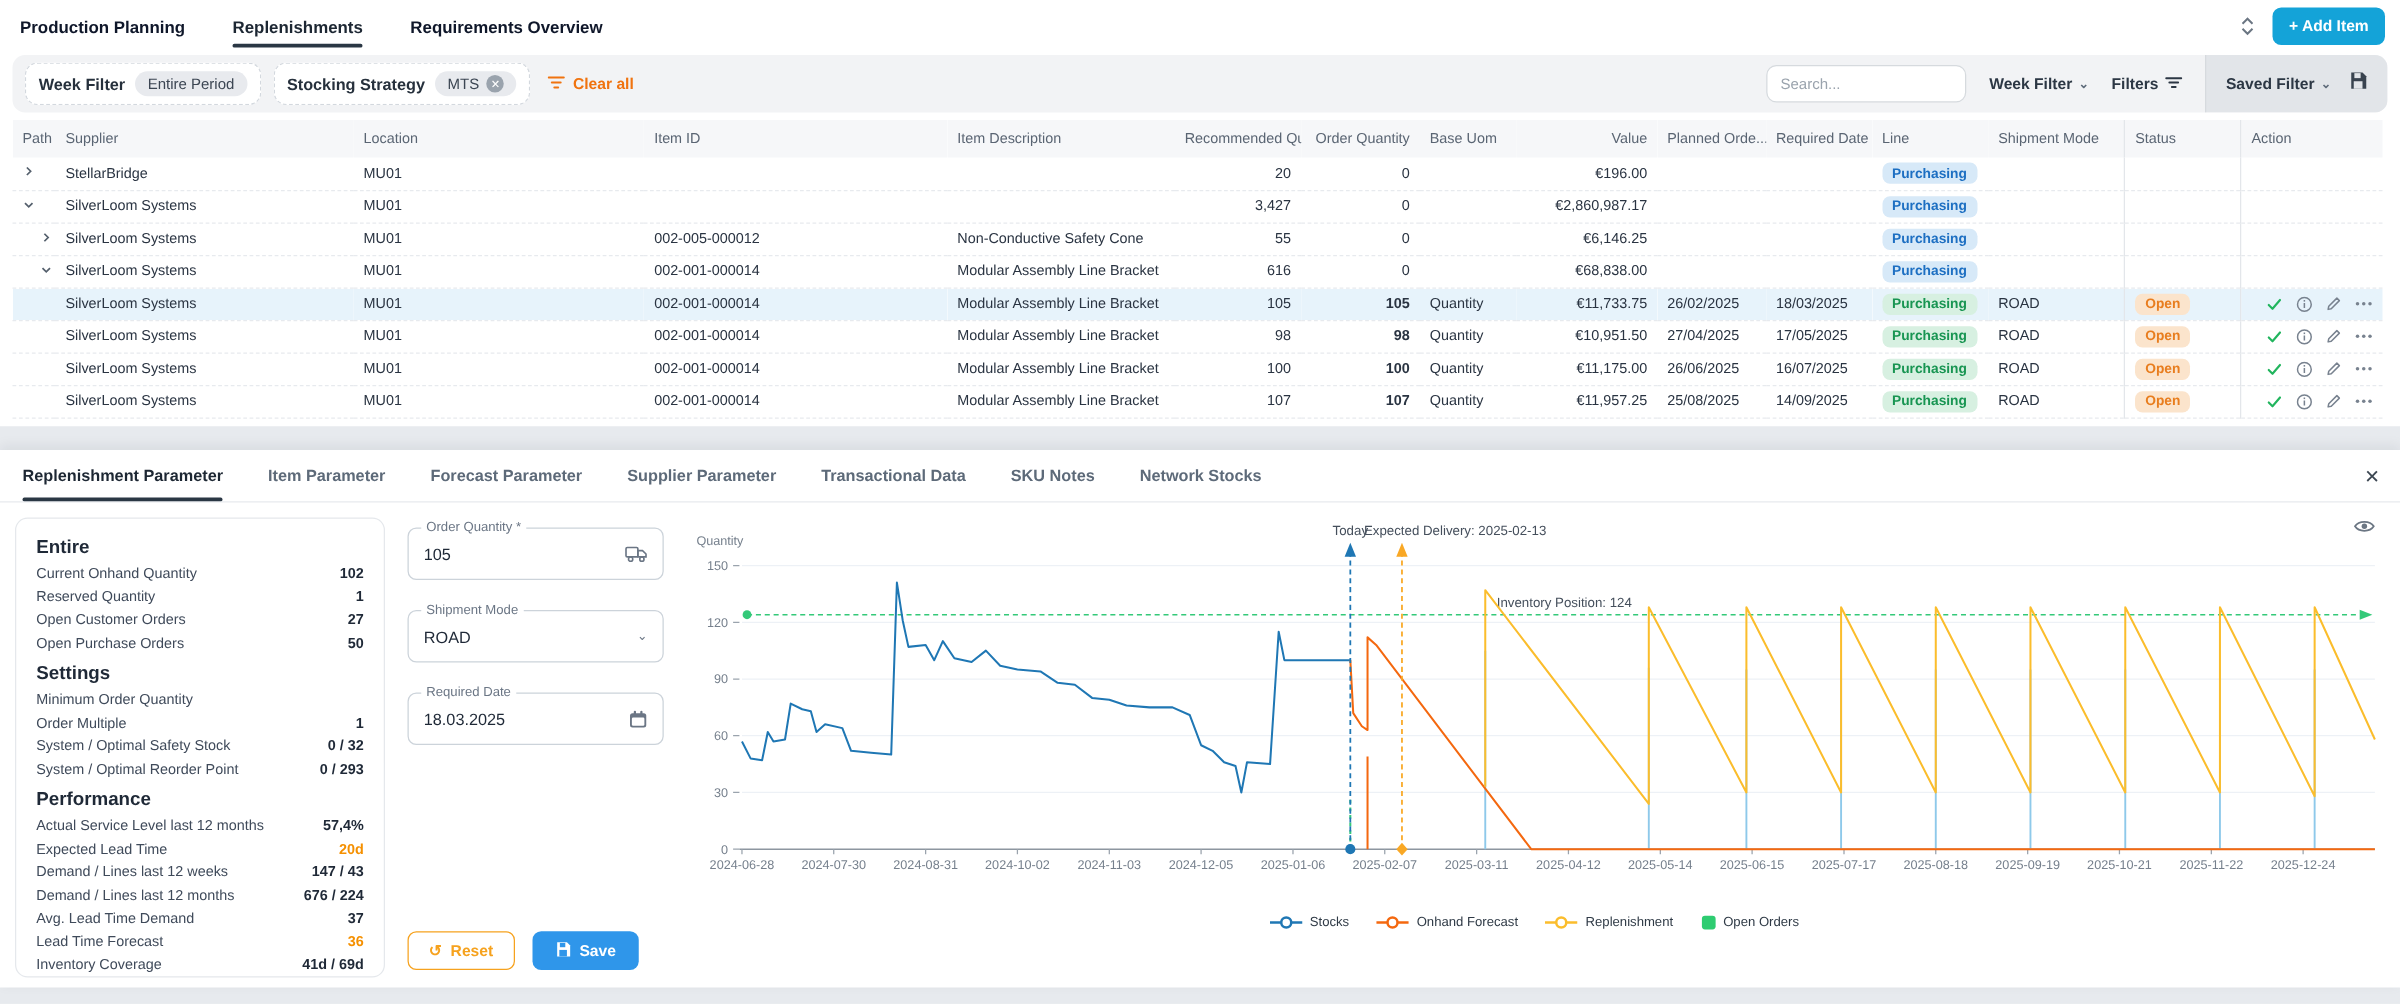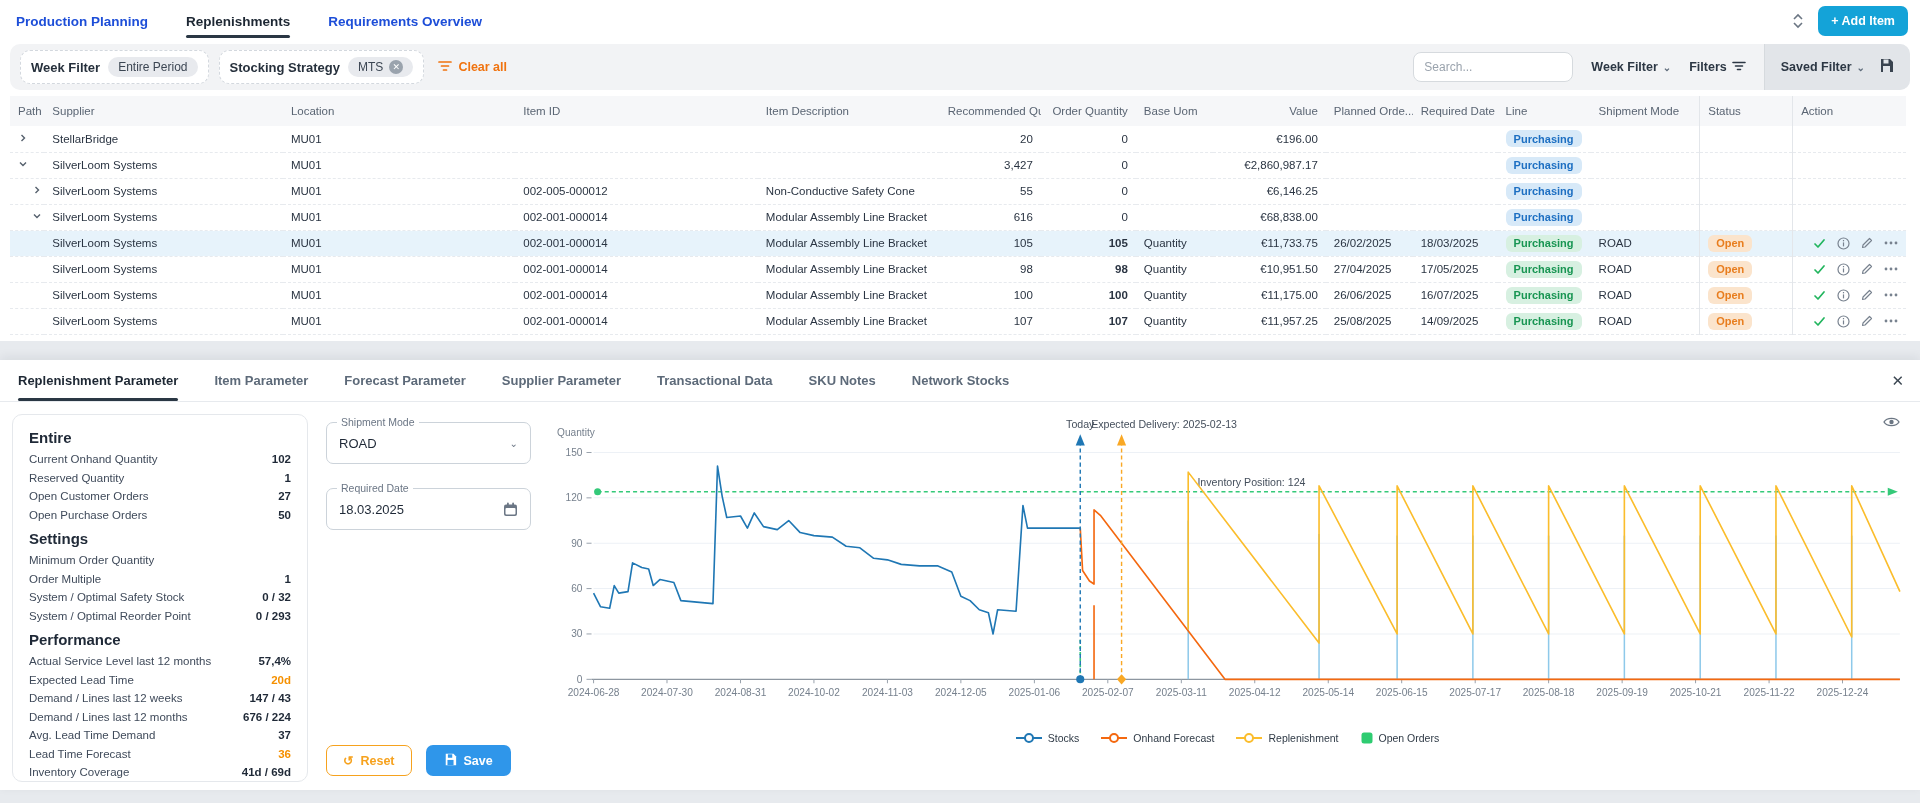--- a/index.html
+++ b/index.html
@@ -3,21 +3,21 @@
 <meta charset="utf-8">
 <style>
   * { margin:0; padding:0; box-sizing:border-box; }
   body { background:#e7eaee; font-family:"Liberation Sans", sans-serif; }
   .page { width:1920px; height:803px; position:relative; background:#e7eaee; overflow:hidden; }
   .topcard { background:#ffffff; padding-bottom:6px; }
 
   
   .topnav { height:42px; display:flex; align-items:center; padding:0 12px 0 16px; background:#fff; }
   .nav-tabs { display:flex; gap:38px; height:100%; }
-  .nav-tab { display:flex; align-items:center; font-size:13.5px; font-weight:700; color:#1d4ed8; cursor:pointer; position:relative; }
+  .nav-tab { display:flex; align-items:center; font-size:13.5px; font-weight:700; color:#0f172a; cursor:pointer; position:relative; }
   .nav-tab.active { color:#1d2733; }
   .nav-tab.active::after { content:""; position:absolute; left:0; right:0; bottom:4px; height:3px; border-radius:2px; background:#2a3744; }
   .nav-right { margin-left:auto; display:flex; align-items:center; gap:14px; }
   .sort-toggle { color:#6b7683; display:flex; flex-direction:column; line-height:7px; font-size:11px; cursor:pointer; }
   .add-btn { background:#14a3d8; color:#fff; font-size:12.5px; font-weight:700; border:none; border-radius:7px; padding:8px 13px; cursor:pointer; }
 
   
   .filterbar { margin:2px 10px 0 10px; background:#f2f3f5; border-radius:10px; height:46px; display:flex; align-items:center; padding:0 0 0 10px; overflow:hidden; }
   .chip-group { background:#fff; border:1px dashed #d3d8de; border-radius:10px; display:flex; align-items:center; gap:8px; padding:6px 10px; margin-right:10px; }
   .chip-label { font-size:13px; font-weight:700; color:#26303c; }
@@ -528,20 +528,32 @@
           <div class="stat-row" data-name="stat-row-inventory-coverage">
             <span class="stat-label" data-name="stat-label">Inventory Coverage</span>
             <span class="stat-value" data-name="stat-value">41d / 69d</span>
           </div>
           <div class="stat-row" data-name="stat-row-weight-volume">
             <span class="stat-value" data-name="stat-value"></span>
           </div>
         </div>
 
       <div class="form-col" data-name="replenishment-form">
+        <div class="field" data-name="order-quantity-field">
+          <span class="flabel" data-name="order-quantity-label">Order Quantity *</span>
+          <span class="fvalue" data-name="order-quantity-value">105</span>
+          <span class="ficon" data-name="truck-icon">
+            <svg width="18" height="14" viewBox="0 0 18 14">
+                <rect x="0.8" y="2" width="9.5" height="7.5" rx="1" fill="none" stroke="#6b7685" stroke-width="1.3"></rect>
+                <path d="M10.3 4.5 H14 L16.8 7.2 V9.5 H10.3 Z" fill="none" stroke="#6b7685" stroke-width="1.3"></path>
+                <circle cx="4.5" cy="11.3" r="1.7" fill="none" stroke="#6b7685" stroke-width="1.3"></circle>
+                <circle cx="13.5" cy="11.3" r="1.7" fill="none" stroke="#6b7685" stroke-width="1.3"></circle>
+              </svg>
+          </span>
+        </div>
         <div class="field" data-name="shipment-mode-field">
           <span class="flabel" data-name="shipment-mode-label">Shipment Mode</span>
           <span class="fvalue" data-name="shipment-mode-value">ROAD</span>
           <span class="ficon caret" data-name="chevron-down-icon">⌄</span>
         </div>
         <div class="field" data-name="required-date-field">
           <span class="flabel" data-name="required-date-label">Required Date</span>
           <span class="fvalue" data-name="required-date-value">18.03.2025</span>
           <span class="ficon" data-name="calendar-icon">
             <svg width="15" height="15" viewBox="0 0 15 15">

